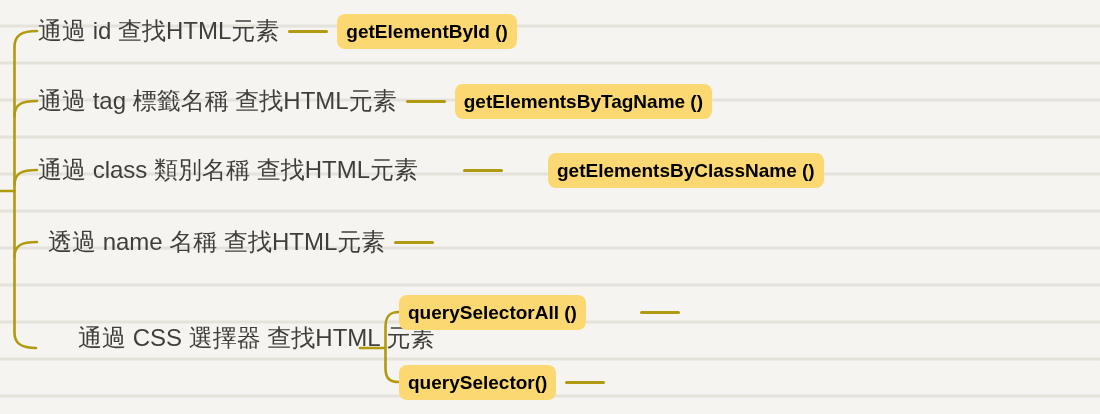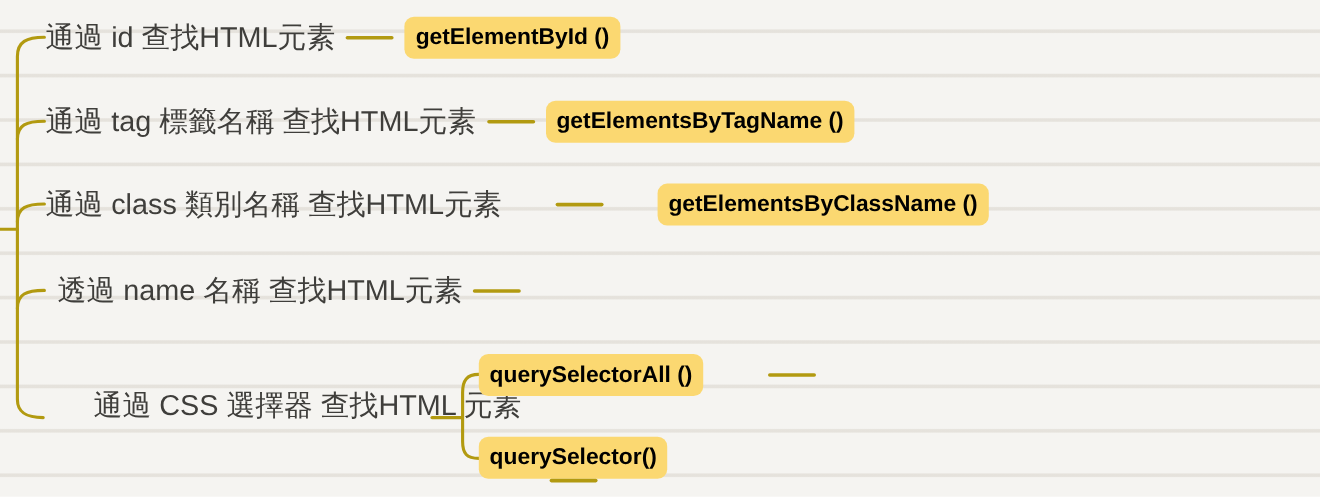--- a/index.html
+++ b/index.html
@@ -119,18 +119,18 @@
 
   <div class="row" style="left:38px; top:320px;margin-left:40px;">
     <span class="label">通過 CSS 選擇器 查找HTML 元素</span>
   </div>
 
   <div class="row" style="left:399px; top:294px;gap:45px;">
     <span class="method-box">querySelectorAll ()</span>
     <span class="dash"></span>
   </div>
 
-  <div class="row" style="left:399px; top:364px;flex-direction:column;">
+  <div class="row" style="left:399px; top:364px;">
     <span class="method-box">querySelector()</span>
     <span class="dash"></span>
   </div>
 
 </div>
 
 </body></html>

